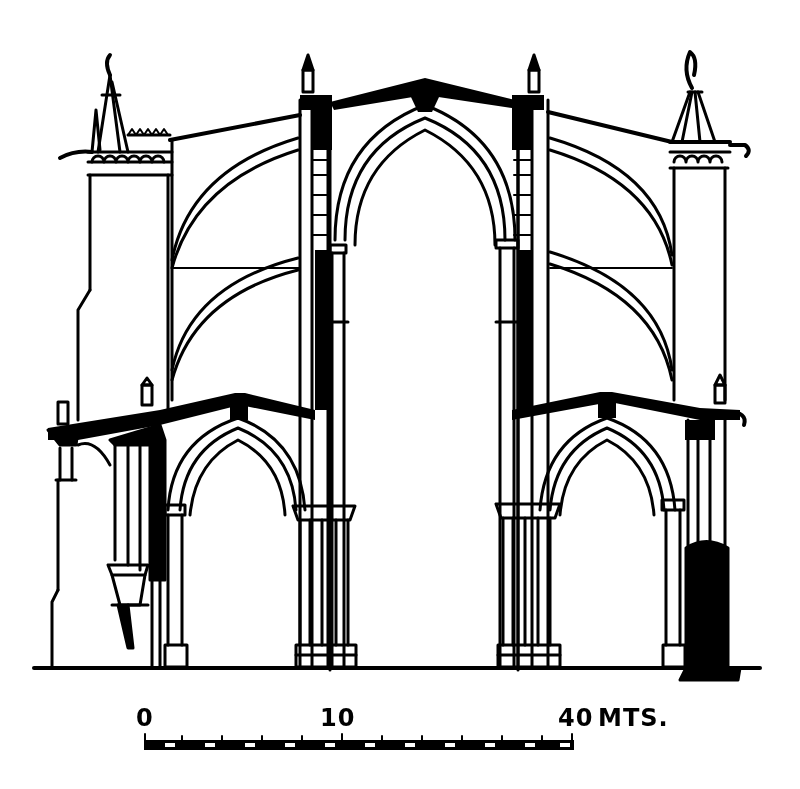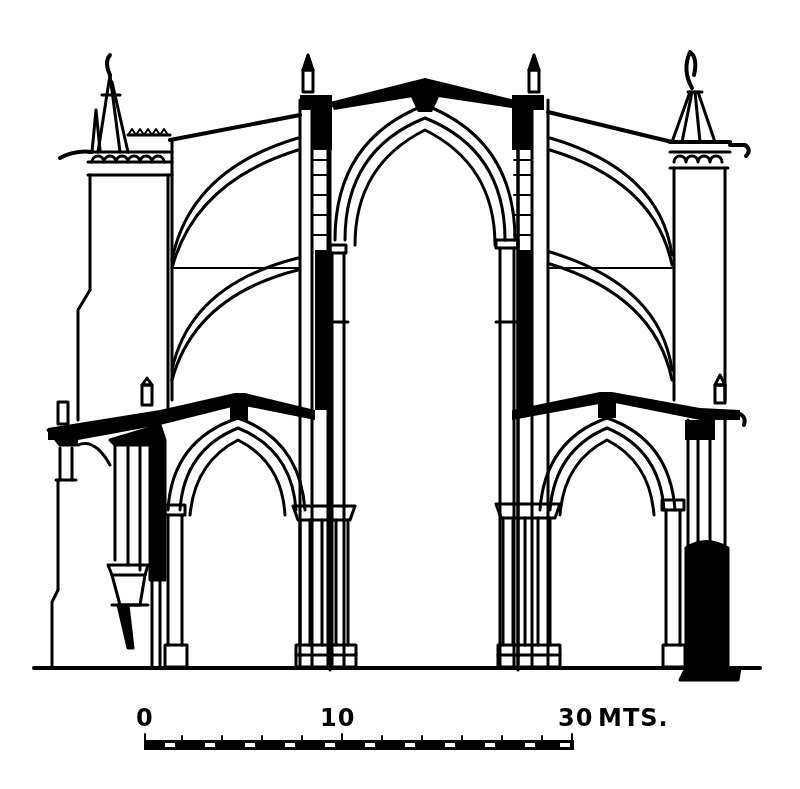--- a/index.html
+++ b/index.html
@@ -234,14 +234,14 @@
         <line x1="502" y1="736" x2="502" y2="740"></line>
         <line x1="542" y1="736" x2="542" y2="740"></line>
         <line x1="572" y1="734" x2="572" y2="740"></line>
       </g>
     </g>
   </g>
 </svg>
 
 <span class="scale-label" style="left:136px; top:704px;">0</span>
 <span class="scale-label" style="left:320px; top:704px;">10</span>
-<span class="scale-label" style="left:558px; top:704px;">30</span>
+<span class="scale-label" style="left:558px; top:704px;">40</span>
 <span class="scale-label" style="left:598px; top:704px;">MTS.</span>
 
 </body></html>

